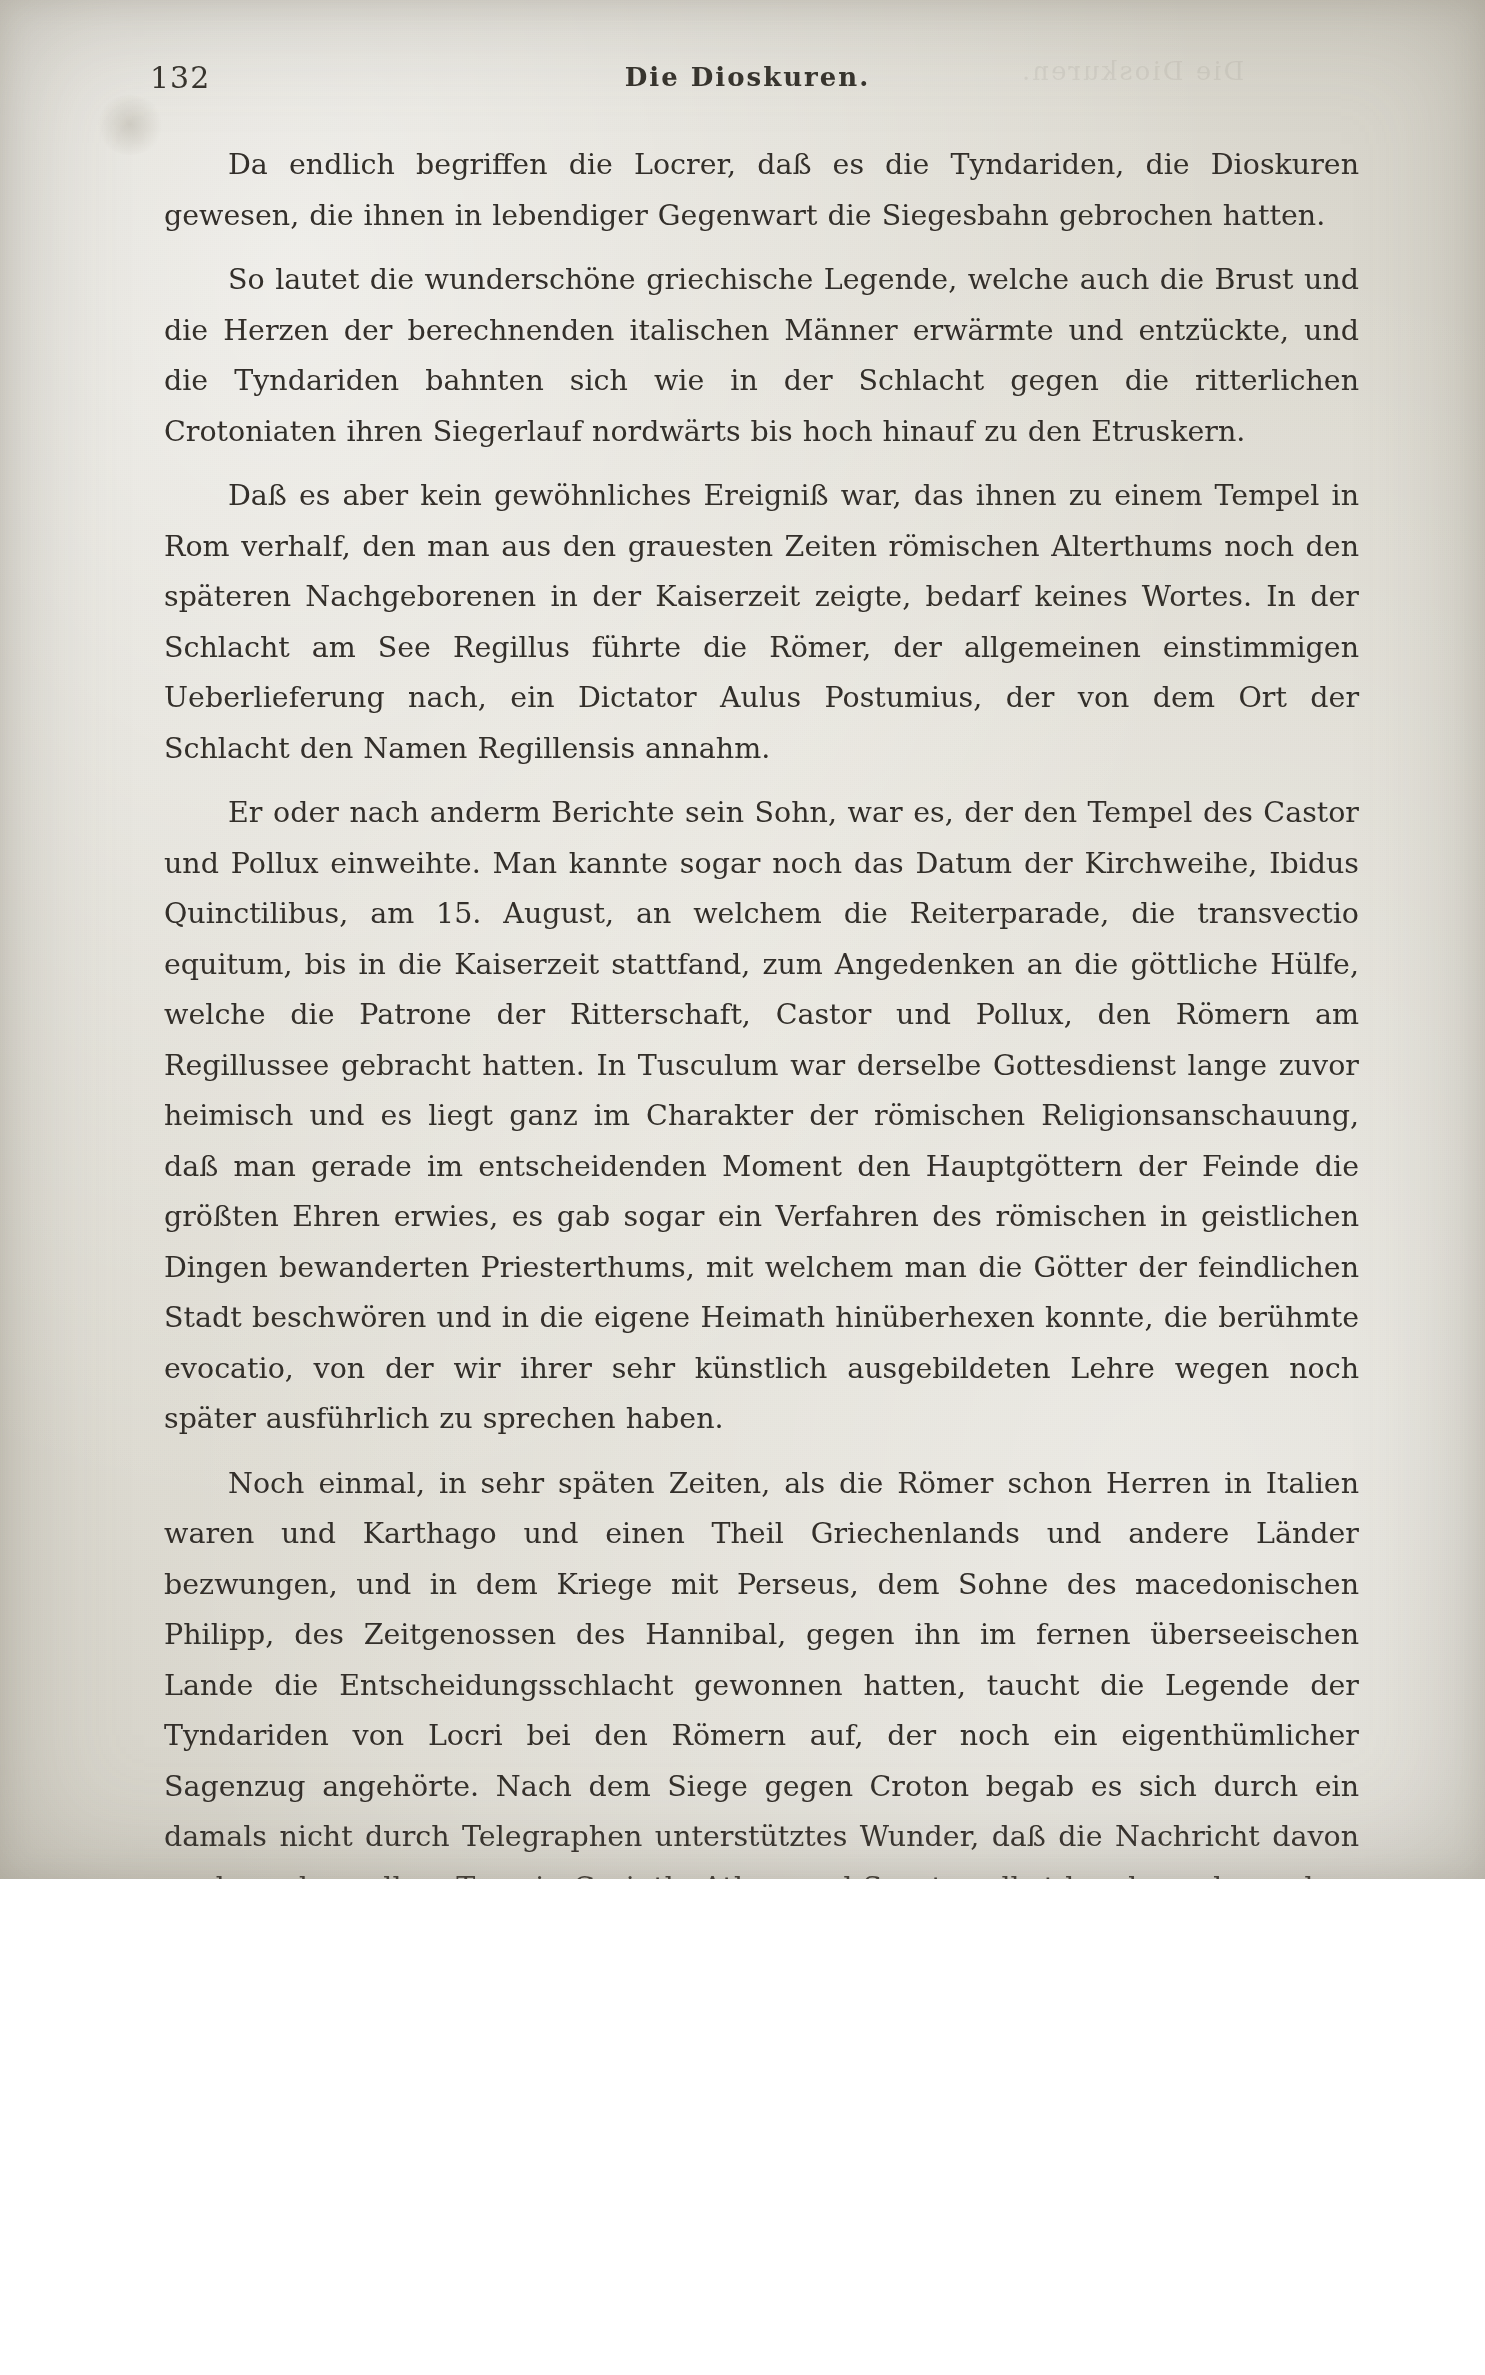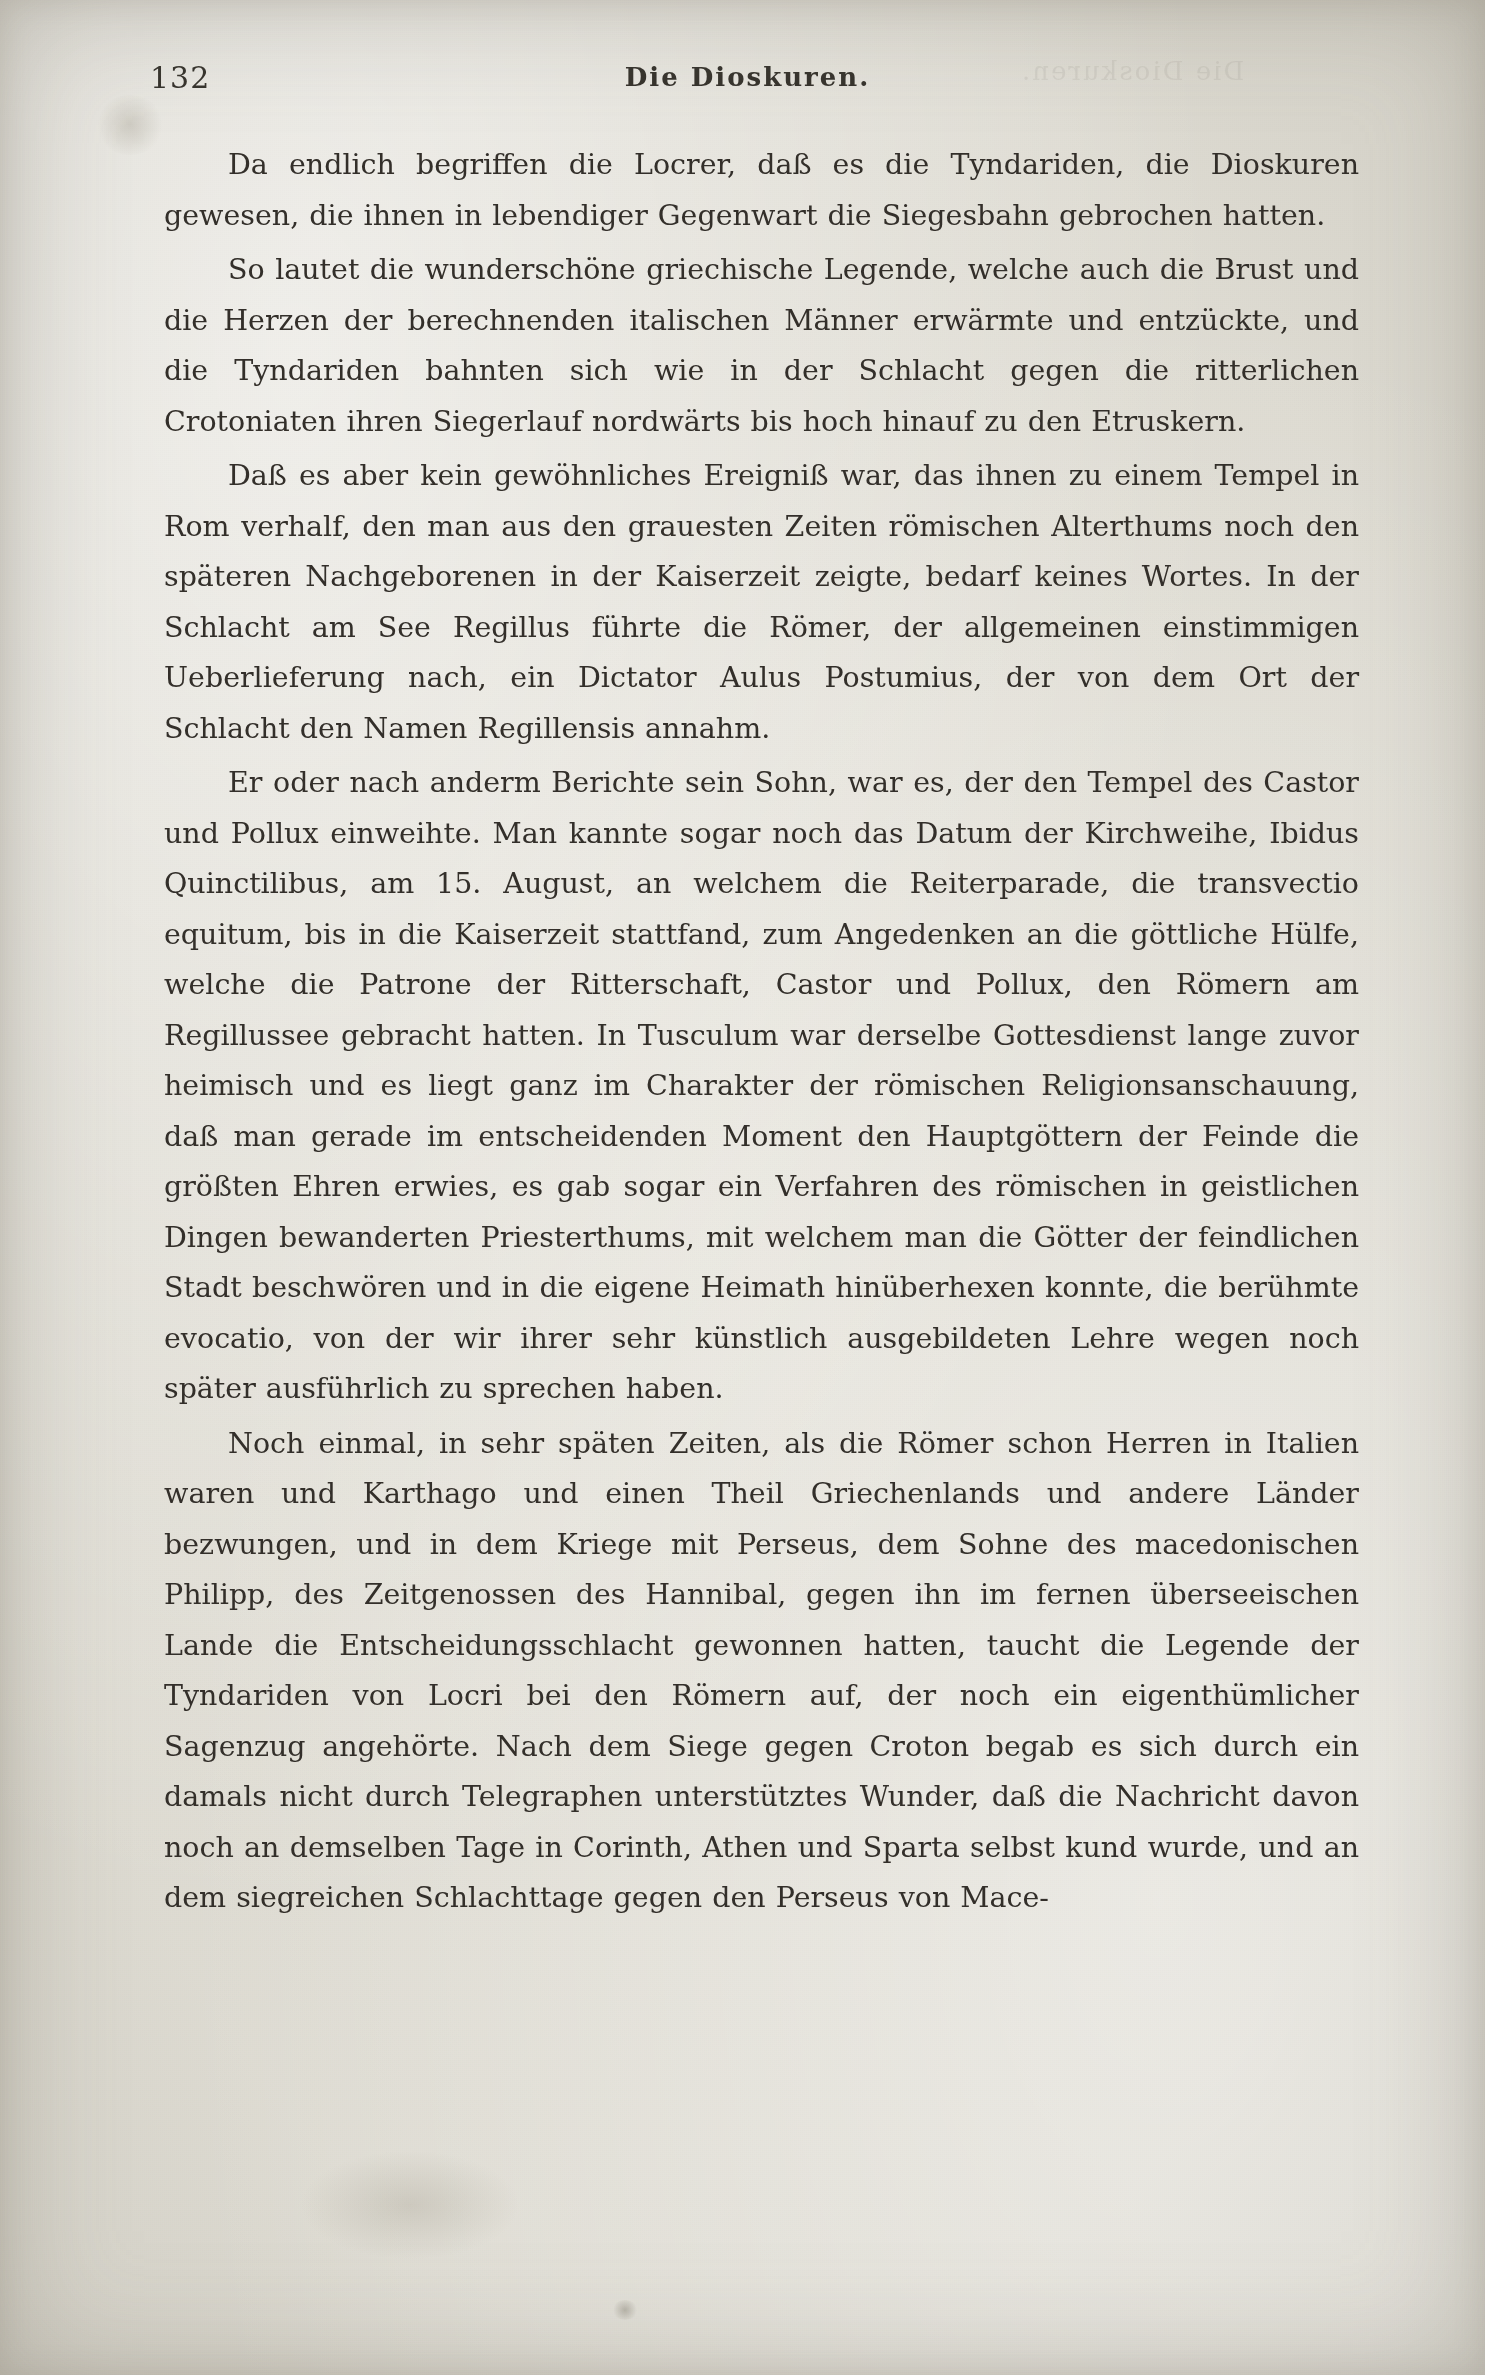--- a/index.html
+++ b/index.html
@@ -3,21 +3,21 @@
 <meta charset="utf-8">
 <style>
   html, body {
     margin: 0;
     padding: 0;
     background: #ffffff;
   }
   .page {
     position: relative;
     width: 1485px;
-    height: 2375px;
+    height: 1879px;
     background: #e7e5dd;
     background-image:
       radial-gradient(ellipse at 20% 15%, rgba(255,255,255,0.55) 0%, rgba(255,255,255,0) 55%),
       radial-gradient(ellipse at 78% 80%, rgba(255,255,255,0.40) 0%, rgba(255,255,255,0) 60%),
       radial-gradient(ellipse at 50% 50%, rgba(222,218,206,0.35) 0%, rgba(200,196,184,0.30) 70%, rgba(186,182,170,0.45) 100%);
     overflow: hidden;
     font-family: "DejaVu Serif", "Liberation Serif", serif;
     color: #2c2a26;
   }
   .grain {
@@ -73,21 +73,21 @@
     margin: 0;
     text-align: justify;
     text-indent: 64px;
     font-size: 28.5px;
     line-height: 50.5px;
     color: #332f2a;
     word-spacing: 1px;
     hyphens: manual;
   }
   p.para + p.para {
-    margin-top: 4px;
+    margin-top: 14px;
   }
   .edge-shadow {
     position: absolute;
     inset: 0;
     pointer-events: none;
     box-shadow: inset 0 0 120px rgba(120,114,100,0.35), inset 0 0 30px rgba(140,134,120,0.22);
   }
   .smudge {
     position: absolute;
     border-radius: 50%;

